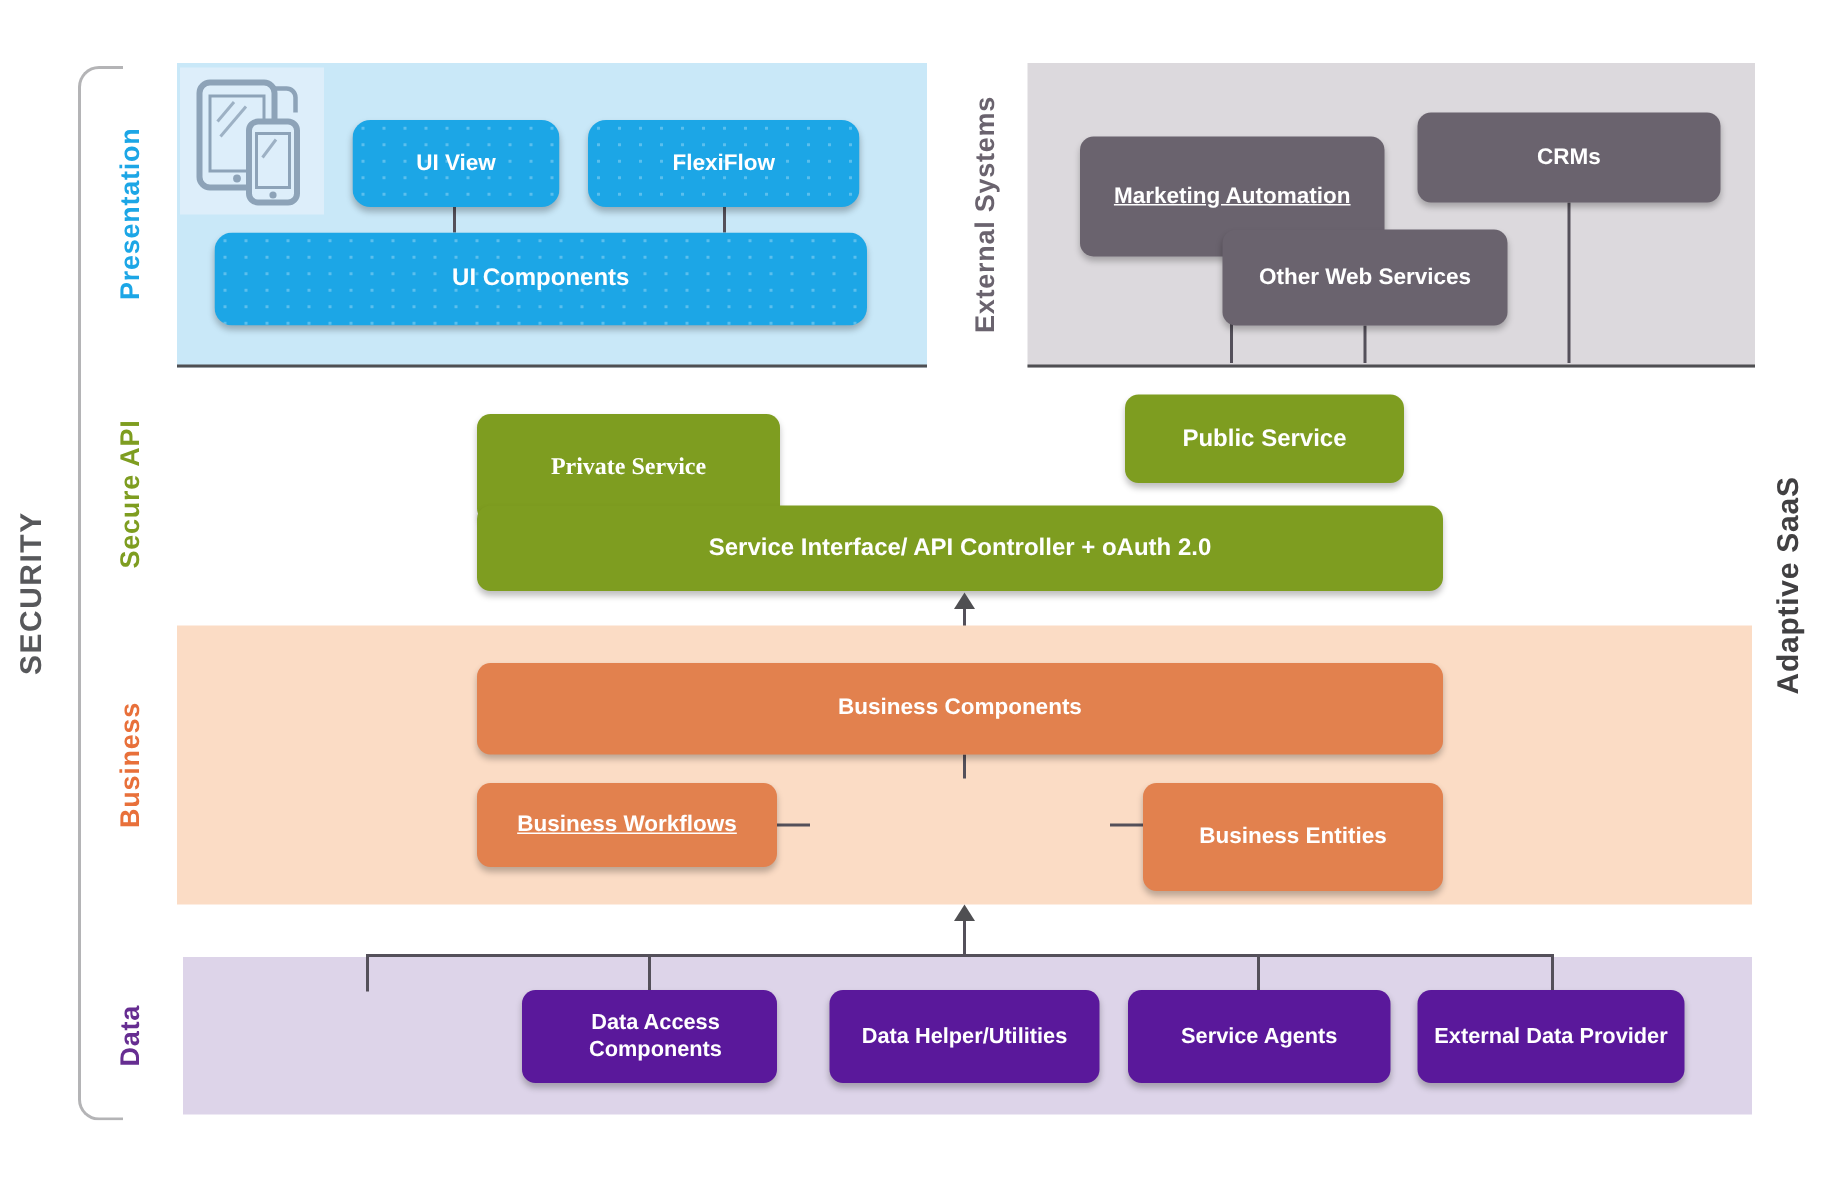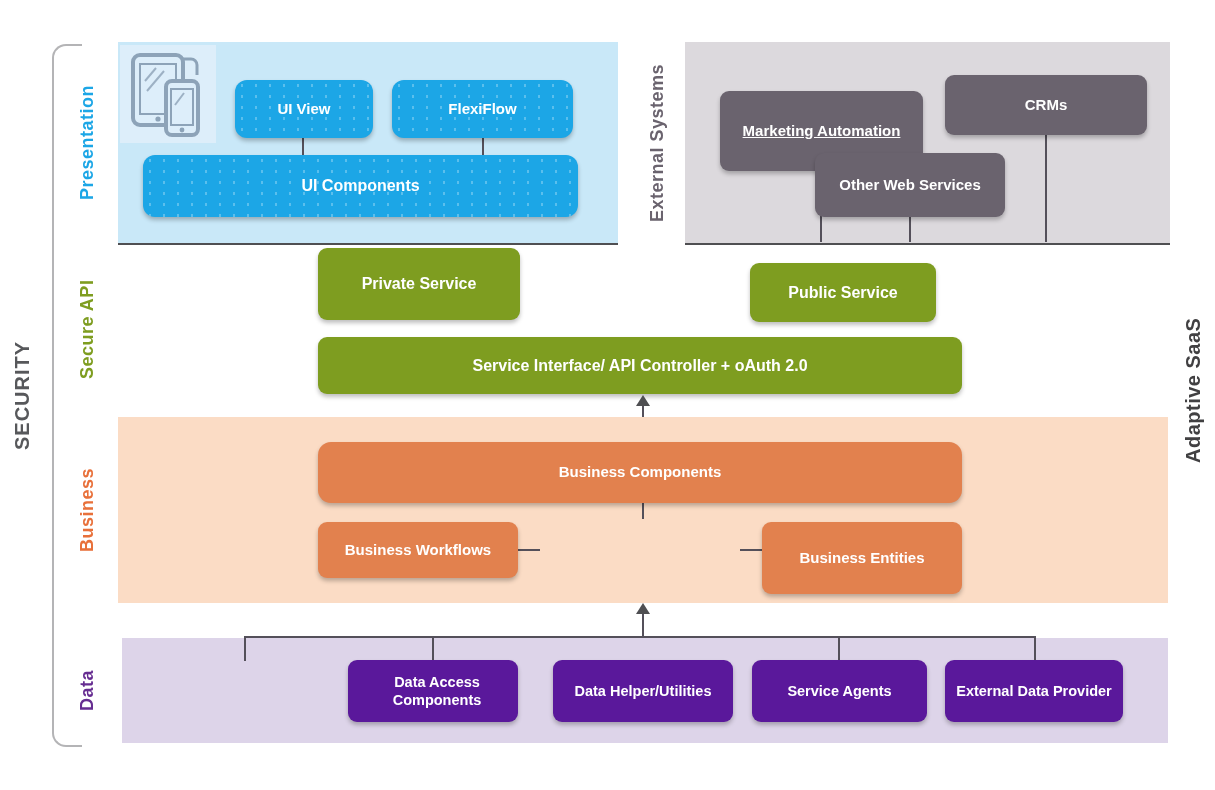--- a/index.html
+++ b/index.html
@@ -91,35 +91,35 @@
   <div class="panel bordered" style="left:685px;top:42px;width:485px;height:201px;background:#dcd9dd;"></div>
 
   <div class="cline" style="left:820px;top:137px;width:2px;height:105px;"></div>
   <div class="cline" style="left:909px;top:217px;width:2px;height:25px;"></div>
   <div class="cline" style="left:1045px;top:135px;width:2px;height:107px;"></div>
 
   <div class="box gray" style="left:720px;top:91px;width:203px;height:80px;text-decoration:underline;">Marketing Automation</div>
   <div class="box gray" style="left:945px;top:75px;width:202px;height:60px;">CRMs</div>
   <div class="box gray" style="left:815px;top:153px;width:190px;height:64px;">Other Web Services</div>
 
-  <div class="box green" style="left:318px;top:248px;width:202px;height:72px;">Private Service</div>
+  <div class="box green" style="left:318px;top:276px;width:202px;height:72px;font-family:Liberation Serif, serif;">Private Service</div>
   <div class="box green" style="left:750px;top:263px;width:186px;height:59px;">Public Service</div>
   <div class="box green" style="left:318px;top:337px;width:644px;height:57px;">Service Interface/ API Controller + oAuth 2.0</div>
 
   <div class="cline" style="left:642px;top:404px;width:2px;height:16px;"></div>
   <div class="head-up" style="left:636px;top:395px;"></div>
 
   <div class="panel" style="left:118px;top:417px;width:1050px;height:186px;background:#fbdcc5;"></div>
 
   <div class="cline" style="left:642px;top:503px;width:2px;height:16px;"></div>
   <div class="cline" style="left:518px;top:549px;width:22px;height:2px;"></div>
   <div class="cline" style="left:740px;top:549px;width:22px;height:2px;"></div>
 
-  <div class="box orange" style="left:318px;top:442px;width:644px;height:61px;border-radius:13px;">Business Components</div>
-  <div class="box orange" style="left:318px;top:522px;width:200px;height:56px;">Business Workflows</div>
+  <div class="box orange" style="left:318px;top:442px;width:644px;height:61px;">Business Components</div>
+  <div class="box orange" style="left:318px;top:522px;width:200px;height:56px;text-decoration:underline;">Business Workflows</div>
   <div class="box orange" style="left:762px;top:522px;width:200px;height:72px;">Business Entities</div>
 
   <div class="cline" style="left:642px;top:612px;width:2px;height:50px;"></div>
   <div class="head-up" style="left:636px;top:603px;"></div>
 
   <div class="panel" style="left:122px;top:638px;width:1046px;height:105px;background:#ddd4e9;"></div>
 
   <div class="cline" style="left:244px;top:636px;width:792px;height:2px;"></div>
   <div class="cline" style="left:244px;top:638px;width:2px;height:23px;"></div>
   <div class="cline" style="left:432px;top:638px;width:2px;height:23px;"></div>

